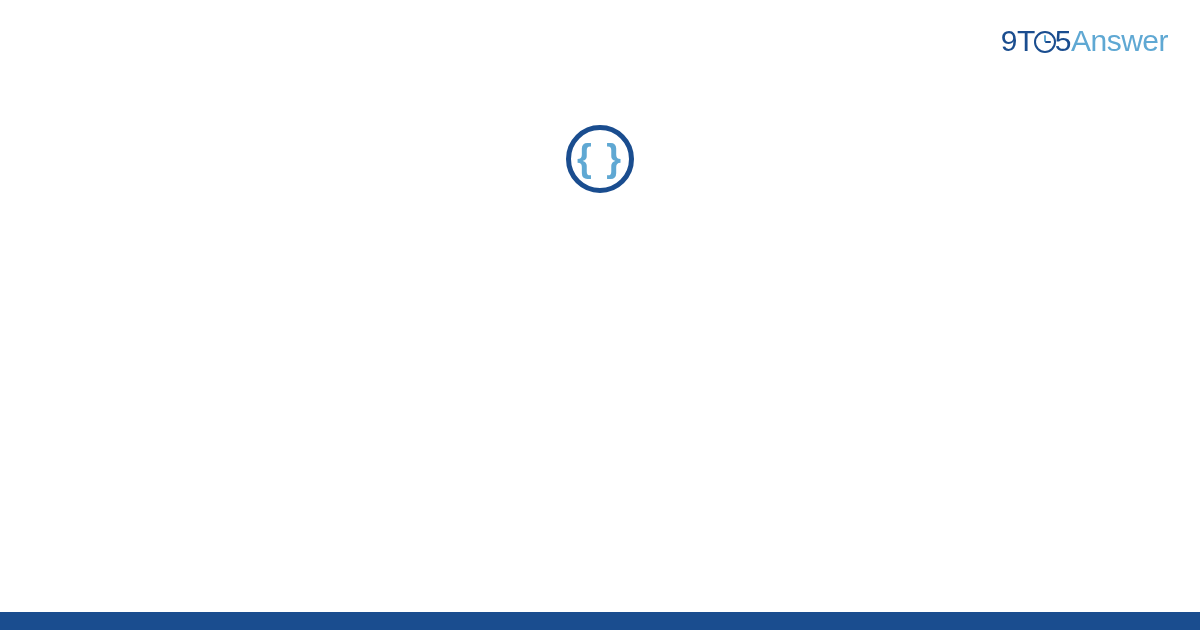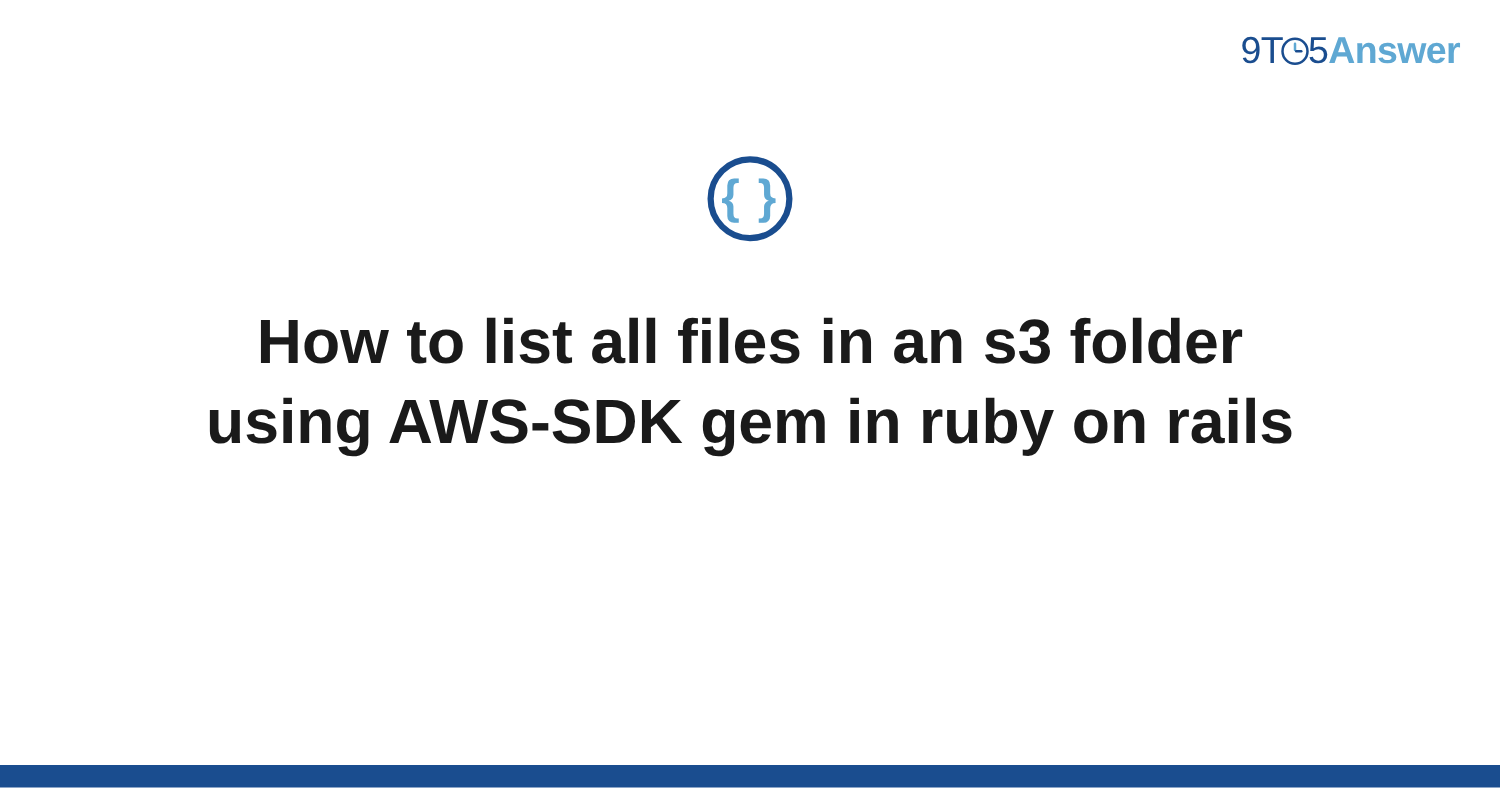--- a/index.html
+++ b/index.html
@@ -47,21 +47,21 @@
       position: absolute;
       width: 6px;
       height: 2px;
       background: #1a4d8f;
       left: 50%;
       top: 50%;
       transform: translate(0, -50%);
       border-radius: 2px;
     }
     .logo .five { color: #1a4d8f; font-weight: 500; }
-    .logo .answer { color: #5fa8d3; font-weight: 700; }
+    .logo .answer { color: #5fa8d3; font-weight: 400; }
     .content {
       position: absolute;
       top: 125px;
       left: 0;
       right: 0;
       display: flex;
       flex-direction: column;
       align-items: center;
     }
     .icon-circle {
@@ -105,16 +105,15 @@
 <body>
 
 <div class="logo">
   <span class="nine">9</span><span class="t">T</span><span class="clock"></span><span class="five">5</span><span class="answer">Answer</span>
 </div>
 
 <div class="content">
   <div class="icon-circle">
     <span class="braces">{ }</span>
   </div>
-  <h1 class="title">How to list all files in an s3 folder using AWS-SDK gem in ruby on rails</h1>
 </div>
 
 <div class="bottom-bar"></div>
 
 </body></html>

